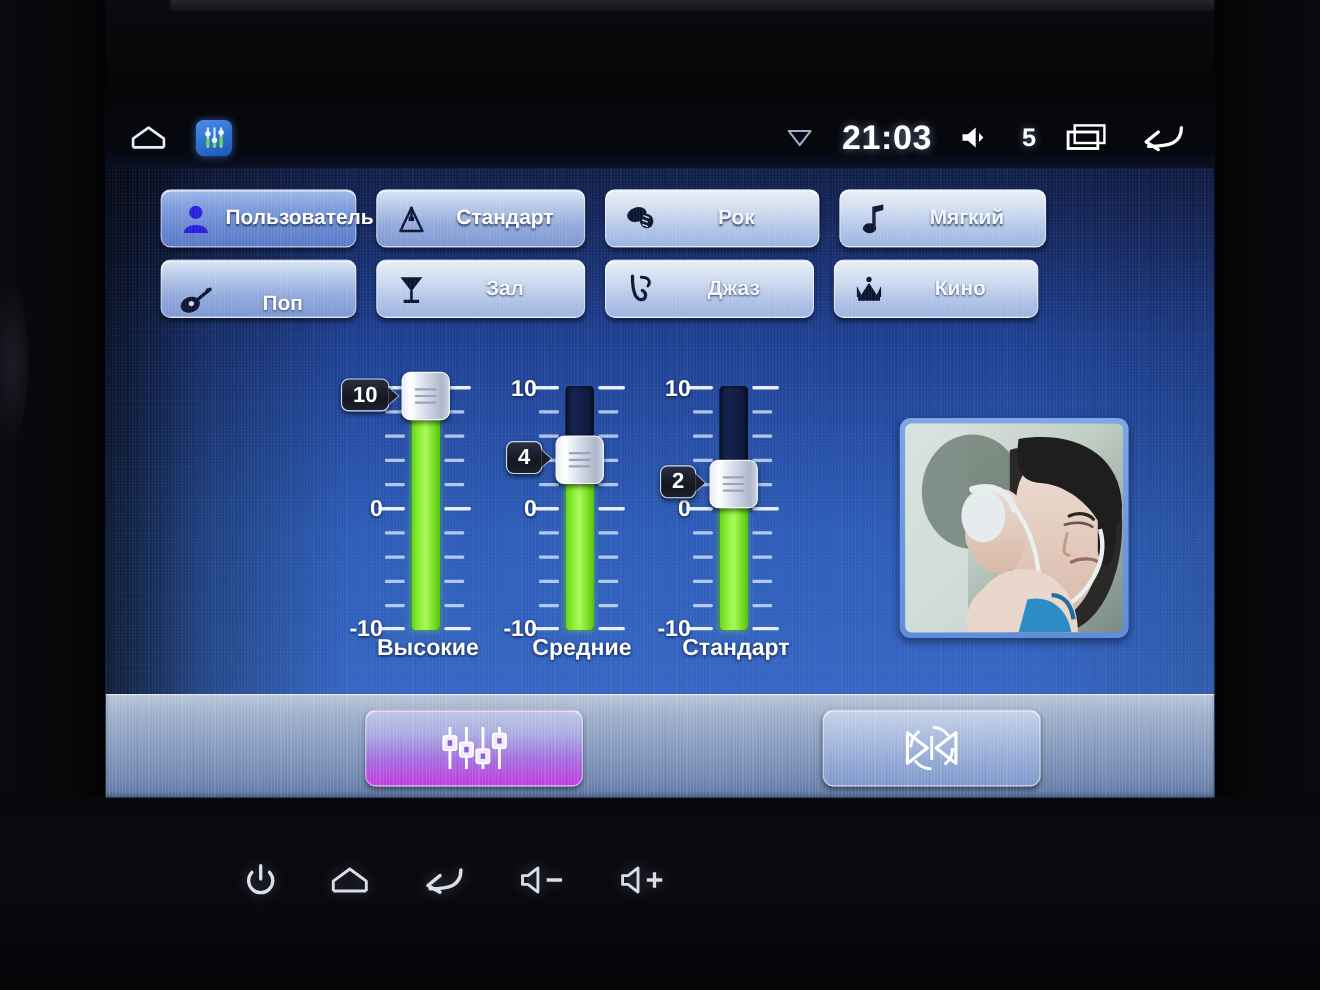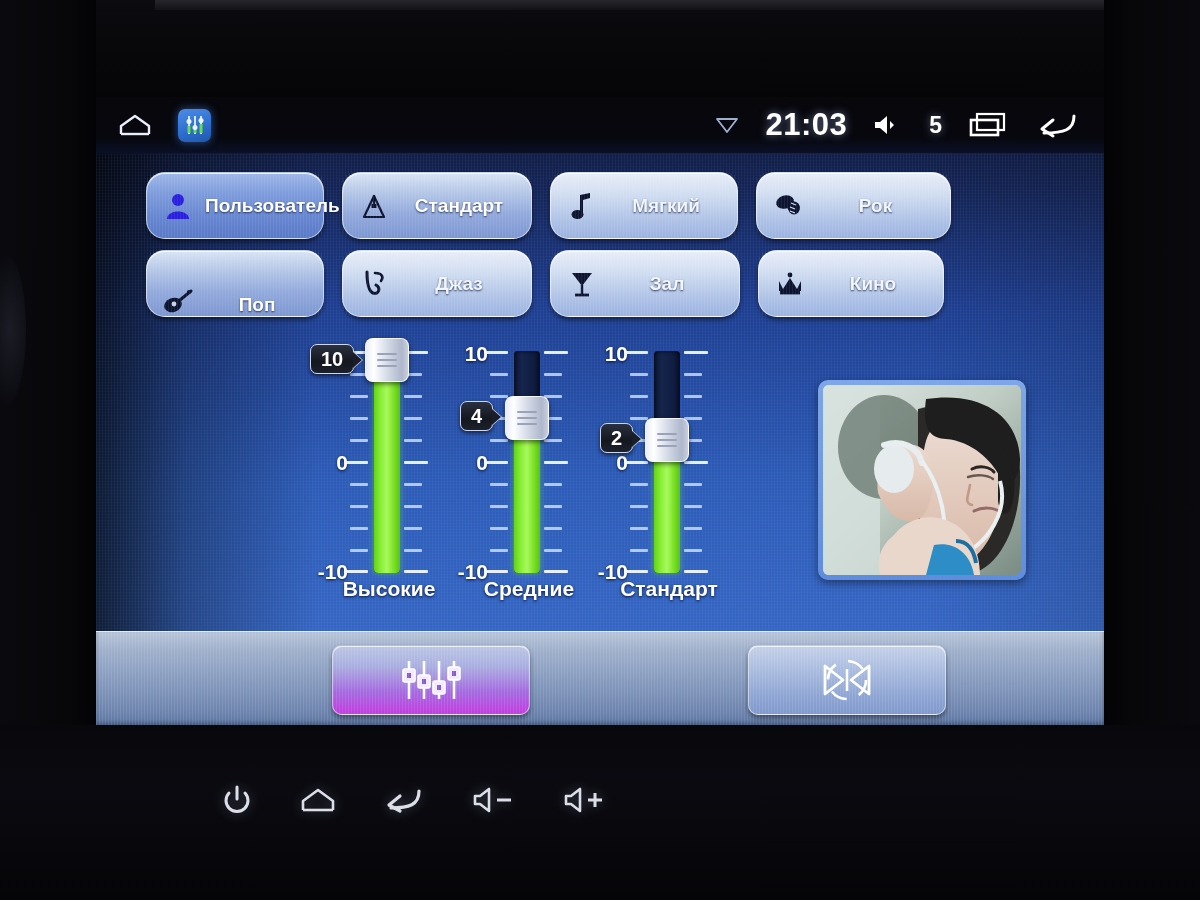--- a/index.html
+++ b/index.html
@@ -72,21 +72,21 @@
     box-shadow:0 0 8px rgba(70,130,230,.6);
   }
   svg.i { display:block; }
 
   
   .presets { position:absolute; left:0; top:56px; width:1008px; }
   .prow { display:flex; gap:18px; padding:0 0 0 50px; }
   .prow.r1 { padding-top:19px; }
   .prow.r2 { padding-top:11px; }
   .pbtn {
-    position:relative; height:67px; border-radius:19px;
+    position:relative; height:53px; border-radius:9px;
     display:flex; align-items:center;
     padding-left:16px; gap:12px;
     background: linear-gradient(180deg,#d9e4f5 0%, #b7c9e8 28%, #93aadc 62%, #7d97d2 100%);
     border:1px solid rgba(255,255,255,.55);
     box-shadow: 0 3px 4px rgba(0,0,0,.45), inset 0 1px 0 rgba(255,255,255,.85);
   }
   .pbtn::after{
     content:""; position:absolute; inset:0; border-radius:8px; pointer-events:none;
     background-image: repeating-linear-gradient(90deg, rgba(255,255,255,.14) 0 1px, rgba(0,0,0,0) 1px 3px);
     opacity:.5;
@@ -297,82 +297,82 @@
           <span class="picon">
             <svg class="i" width="26" height="26" viewBox="0 0 26 26">
               <path d="M13 3 L23 24 L3 24 Z" fill="none" stroke="#0c1430" stroke-width="2.2" stroke-linejoin="round"></path>
               <line x1="13" y1="2" x2="13" y2="13" stroke="#0c1430" stroke-width="2.2"></line>
               <rect x="10.5" y="11" width="5" height="4" fill="#0c1430"></rect>
             </svg>
           </span>
           <span class="lbl">Стандарт</span>
         </div>
 
-        <div class="pbtn bright w-soft">
-          <span class="picon">
-            <svg class="i" width="22" height="28" viewBox="0 0 22 28">
-              <path d="M9 22 L9 3 L19 1 L19 6 L12 8 L12 22 Z" fill="#0c1430"></path>
-              <ellipse cx="6.5" cy="22.5" rx="6" ry="4.6" fill="#0c1430"></ellipse>
-            </svg>
-          </span>
-          <span class="lbl">Мягкий</span>
-        </div>
-
         <div class="pbtn bright w-rock">
           <span class="picon">
             <svg class="i" width="28" height="26" viewBox="0 0 28 26">
               <ellipse cx="11" cy="9" rx="9" ry="6.5" fill="#0c1430" transform="rotate(-18 11 9)"></ellipse>
               <path d="M18 6 L24 14 L18 20 L12 14 Z" fill="#0c1430"></path>
               <ellipse cx="20" cy="15" rx="6" ry="6.5" fill="#0c1430"></ellipse>
               <g stroke="#cfdcf0" stroke-width="1.3">
                 <line x1="17" y1="10" x2="22" y2="12"></line>
                 <line x1="16" y1="14" x2="21" y2="16"></line>
                 <line x1="16" y1="18" x2="21" y2="20"></line>
               </g>
             </svg>
           </span>
           <span class="lbl">Рок</span>
         </div>
 
+        <div class="pbtn bright w-soft">
+          <span class="picon">
+            <svg class="i" width="22" height="28" viewBox="0 0 22 28">
+              <path d="M9 22 L9 3 L19 1 L19 6 L12 8 L12 22 Z" fill="#0c1430"></path>
+              <ellipse cx="6.5" cy="22.5" rx="6" ry="4.6" fill="#0c1430"></ellipse>
+            </svg>
+          </span>
+          <span class="lbl">Мягкий</span>
+        </div>
+
 
       </div>
 
       <div class="prow r2">
 
         <div class="pbtn w-pop">
           <span class="picon">
             <svg class="i" width="30" height="24" viewBox="0 0 30 24">
               <path d="M28 2 L17 11" stroke="#0c1430" stroke-width="3" stroke-linecap="round"></path>
               <ellipse cx="10" cy="16" rx="9" ry="7" fill="#0c1430" transform="rotate(-22 10 16)"></ellipse>
               <circle cx="11" cy="15" r="2.4" fill="#c3d3ec"></circle>
               <circle cx="26" cy="3" r="2" fill="#0c1430"></circle>
             </svg>
           </span>
           <span class="lbl">Поп</span>
         </div>
 
-        <div class="pbtn bright w-jazz">
-          <span class="picon">
-            <svg class="i" width="24" height="28" viewBox="0 0 24 28">
-              <path d="M5 2 C5 12 6 21 11 23 C17 25 19 18 14 15" fill="none" stroke="#0c1430" stroke-width="3" stroke-linecap="round"></path>
-              <path d="M13 3 C20 3 22 7 19 11" fill="none" stroke="#0c1430" stroke-width="2.6" stroke-linecap="round"></path>
-            </svg>
-          </span>
-          <span class="lbl">Джаз</span>
-        </div>
-
         <div class="pbtn bright w-hall">
           <span class="picon">
             <svg class="i" width="24" height="28" viewBox="0 0 24 28">
               <path d="M2 3 L22 3 L12 16 Z" fill="#0c1430"></path>
               <line x1="12" y1="15" x2="12" y2="24" stroke="#0c1430" stroke-width="2.4"></line>
               <line x1="5" y1="25" x2="19" y2="25" stroke="#0c1430" stroke-width="2.8"></line>
             </svg>
           </span>
           <span class="lbl">Зал</span>
+        </div>
+
+        <div class="pbtn bright w-jazz">
+          <span class="picon">
+            <svg class="i" width="24" height="28" viewBox="0 0 24 28">
+              <path d="M5 2 C5 12 6 21 11 23 C17 25 19 18 14 15" fill="none" stroke="#0c1430" stroke-width="3" stroke-linecap="round"></path>
+              <path d="M13 3 C20 3 22 7 19 11" fill="none" stroke="#0c1430" stroke-width="2.6" stroke-linecap="round"></path>
+            </svg>
+          </span>
+          <span class="lbl">Джаз</span>
         </div>
 
         <div class="pbtn bright w-cine">
           <span class="picon">
             <svg class="i" width="28" height="24" viewBox="0 0 28 24">
               <circle cx="14" cy="3" r="2.4" fill="#0c1430"></circle>
               <path d="M3 9 L7 17 L14 6 L21 17 L25 9 L25 19 L3 19 Z" fill="#0c1430"></path>
               <rect x="4" y="19" width="20" height="3.4" fill="#0c1430"></rect>
             </svg>
           </span>

